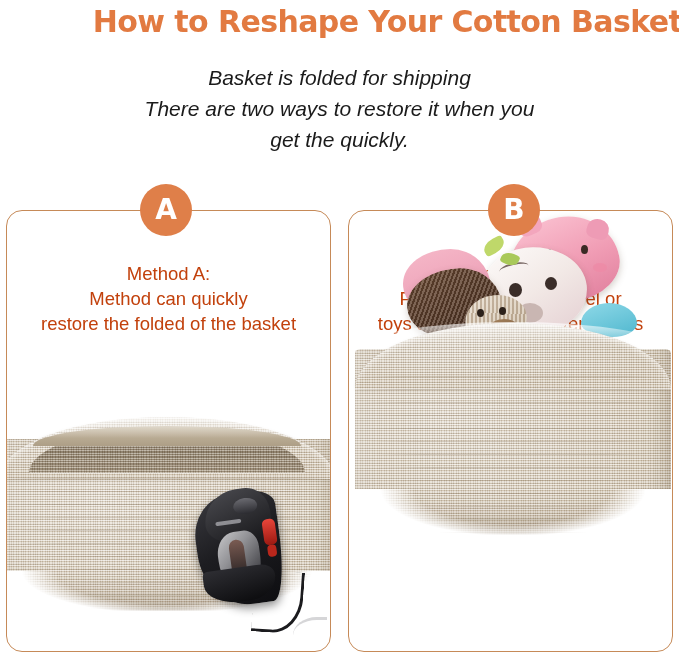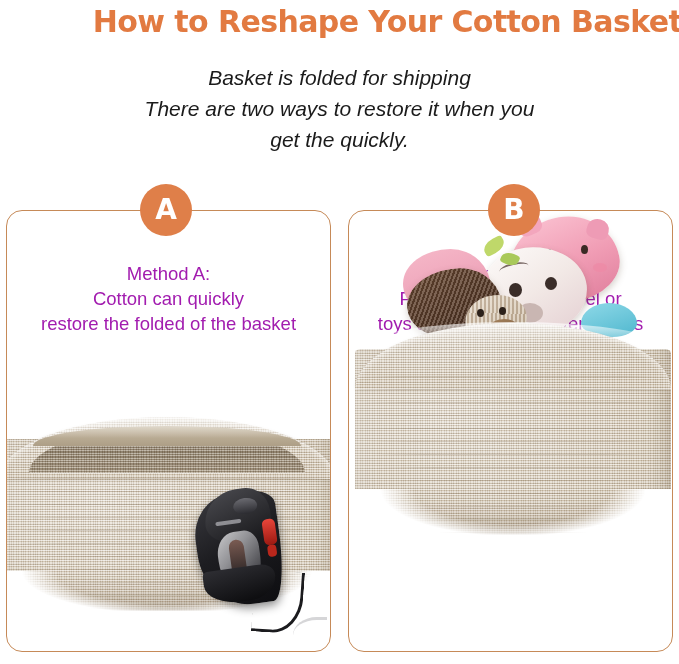--- a/index.html
+++ b/index.html
@@ -72,21 +72,21 @@
   #badge-a { left:140px; }
   #badge-b { left:488px; }
 
   .method-text {
     position:absolute;
     width:100%;
     top:50px;
     text-align:center;
     font-size:18.5px;
     line-height:25px;
-    color:#a21caf;
+    color:#c2410c;
   }
   .method-text div { white-space:nowrap; }
 
   
   .photo { position:absolute; left:0; top:0; width:100%; height:100%; }
 
   .basket { position:absolute; }
 
   
   .weave {
@@ -145,21 +145,21 @@
     <div>Basket is folded for shipping</div>
     <div>There are two ways to restore it when you</div>
     <div>get the quickly.</div>
   </div>
 
   <div class="card" id="card-a">
     <div class="notch" id="notch-a"></div>
 
     <div class="method-text">
       <div>Method A:</div>
-      <div>Cotton can quickly</div>
+      <div>Method can quickly</div>
       <div>restore the folded of the basket</div>
     </div>
 
     <div class="photo">
 
       <div class="basket basket-body weave" style="left:-8px; top:228px; width:336px; height:172px;"></div>
 
       <div style="position:absolute; left:-8px; top:360px; width:336px; height:46px;
                   background:radial-gradient(ellipse 60% 130% at 50% 0%, rgba(0,0,0,0) 55%, #ffffff 72%);"></div>
 

